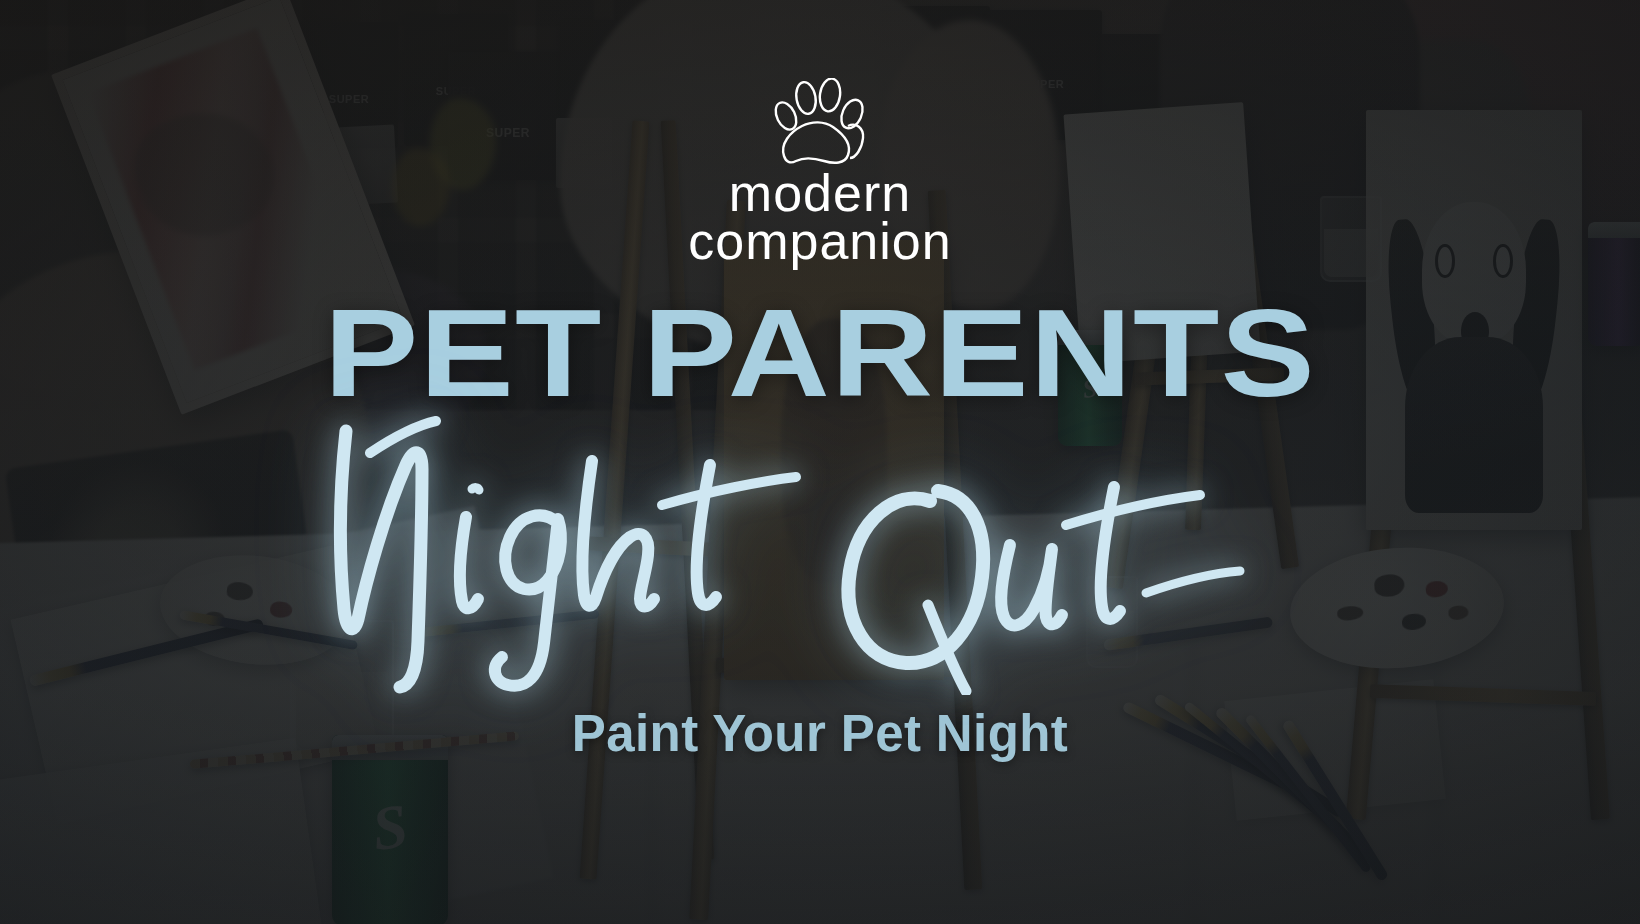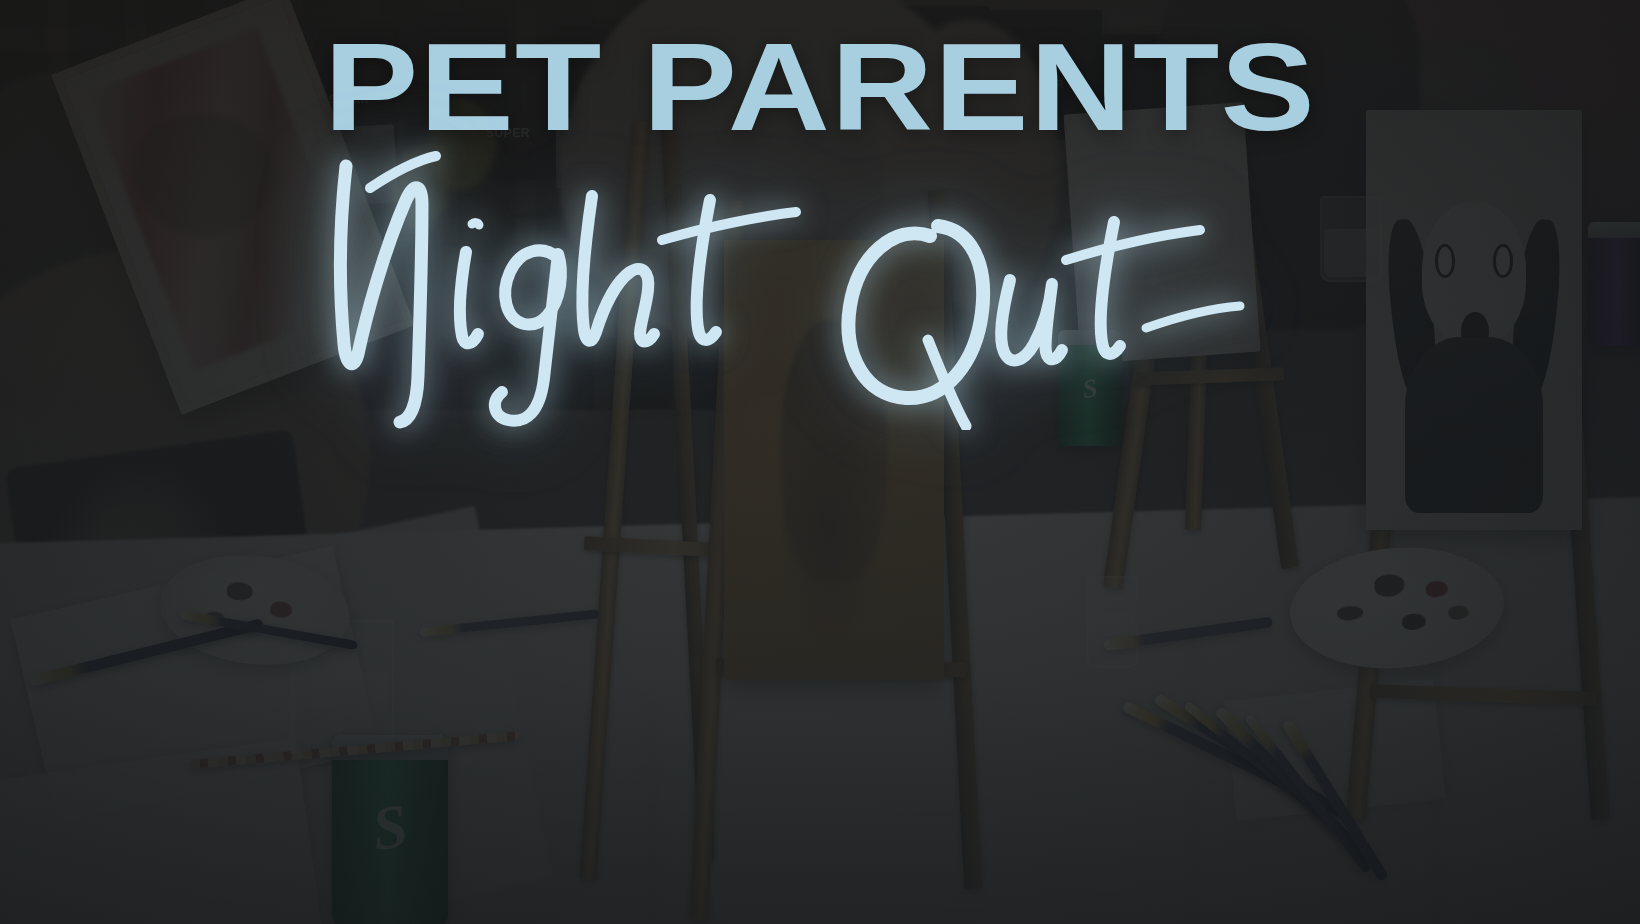--- a/index.html
+++ b/index.html
@@ -614,20 +614,36 @@
     <div class="pbrush" style="left:1104px;top:640px;width:170px;transform:rotate(-8deg);opacity:.8;"></div>
 
     <div class="pbrush thin" style="left:190px;top:760px;width:330px;transform:rotate(-5deg);background:repeating-linear-gradient(90deg,#c6a878 0 10px,#9b5f4a 10px 18px,#d6c39c 18px 28px);"></div>
   </div>
 
   <div class="overlay"></div>
   <div class="overlay-tint"></div>
 
   <div class="content">
 
+    <div class="logo">
+      <svg class="paw" width="120" height="92" viewBox="0 0 120 92">
+        <g fill="none" stroke="#ffffff" stroke-width="2.4">
+          <ellipse cx="46" cy="20" rx="9.5" ry="16" transform="rotate(-10 46 20)"></ellipse>
+          <ellipse cx="70" cy="17" rx="10" ry="16.5" transform="rotate(8 70 17)"></ellipse>
+          <ellipse cx="26" cy="38" rx="9" ry="14.5" transform="rotate(-26 26 38)"></ellipse>
+          <ellipse cx="92" cy="36" rx="9.5" ry="15" transform="rotate(24 92 36)"></ellipse>
+          <path d="M24 78 C20 66 30 54 42 48 C52 43 64 43 73 49 C83 56 92 66 88 77 C85 86 74 86 64 83 C54 80 44 79 36 83 C30 86 26 84 24 78 Z"></path>
+          <path d="M88 48 C96 44 104 50 103 60 C102 70 96 80 90 80"></path>
+        </g>
+      </svg>
+      <div class="logo-word">
+        <span>modern</span>
+        <span class="l2">companion</span>
+      </div>
+    </div>
 
     <div class="headline">PET PARENTS</div>
 
     <div class="script-wrap">
       <svg class="script-svg" width="1020" height="300" viewBox="0 0 1020 300" aria-label="Night Out">
 
         <path d="M36 36 C30 90 28 150 34 214 C36 236 44 240 48 224 C56 186 74 120 96 70 C104 52 112 54 112 74 C112 126 110 188 108 246 C107 276 100 290 90 292" stroke-width="13"></path>
         <path d="M60 58 C84 42 108 30 126 26" stroke-width="10"></path>
 
         <path d="M156 122 C150 156 148 186 152 206 C154 216 162 216 168 204" stroke-width="12"></path>
@@ -645,14 +661,15 @@
 
         <path d="M700 150 C692 182 688 208 694 222 C700 236 714 232 724 214 C734 196 740 172 742 154 C738 186 734 212 736 222 C738 232 746 232 752 220" stroke-width="12"></path>
 
         <path d="M804 92 C794 142 788 188 792 212 C794 226 802 228 810 216" stroke-width="12"></path>
         <path d="M756 130 C808 114 858 104 890 100" stroke-width="10"></path>
 
         <path d="M836 198 C870 186 904 178 930 176" stroke-width="9"></path>
       </svg>
     </div>
 
+    <div class="subtitle">Paint Your Pet Night</div>
   </div>
 </div>
 
 </body></html>

